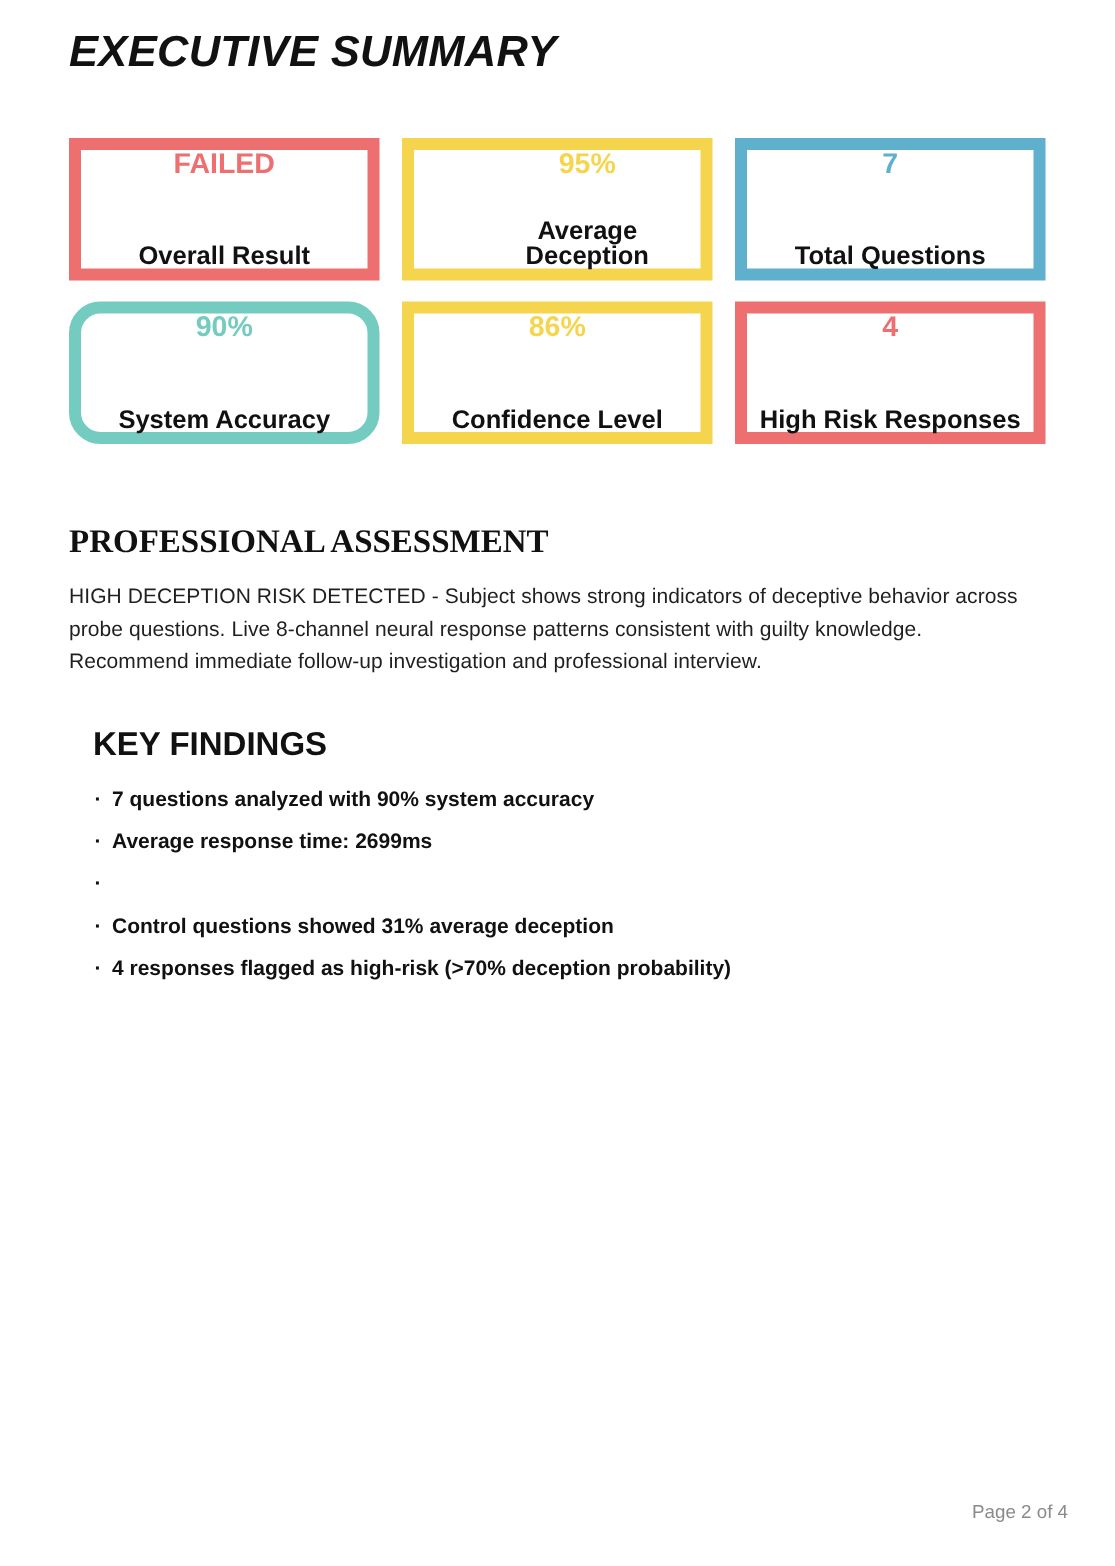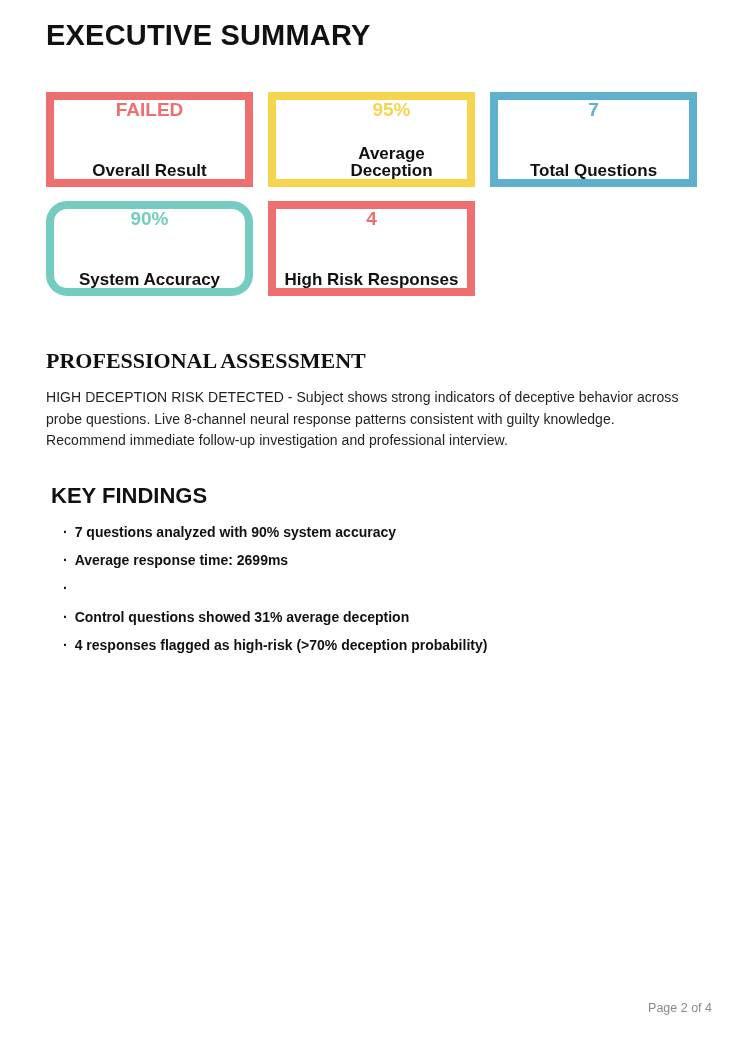--- a/index.html
+++ b/index.html
@@ -19,20 +19,21 @@
   .content {
     padding: 0 46px;
   }
   h1.title {
     font-size: 29px;
     font-weight: 700;
     letter-spacing: 0.2px;
     color: #111;
     margin: 18px 0 0 0;
     line-height: 1.2;
+    font-style: italic;
   }
   .cards {
     margin-top: 39px;
     display: grid;
     grid-template-columns: repeat(3, 1fr);
     column-gap: 15px;
     row-gap: 14px;
   }
   .card {
     box-sizing: border-box;
@@ -57,21 +58,21 @@
     margin-top: 5px;
     line-height: 1;
   }
   h2.section-heading {
     font-size: 22px;
     font-weight: 700;
     color: #111;
     line-height: 1.15;
   }
   h2.h-assess { margin: 52px 0 0 0; font-family: Liberation Serif, serif; }
-  h2.h-find   { margin: 31px 0 0 5px; }
+  h2.h-find   { margin: 31px 0 0 16px; }
   p.body-text {
     font-size: 14px;
     line-height: 21.5px;
     color: #1f1f1f;
     margin: 14px 0 0 0;
     letter-spacing: 0.05px;
   }
   ul.findings {
     list-style: none;
     margin: 15px 0 0 0;
@@ -114,20 +115,24 @@
     <div class="card-label">Average Deception</div>
   </div>
         <div class="card" style="border-color: rgb(95, 176, 204);">
     <div class="card-value" style="color: rgb(95, 176, 204);">7</div>
     <div class="card-label">Total Questions</div>
   </div>
         <div class="card" style="border-color: rgb(116, 203, 192); border-radius: 21px;">
     <div class="card-value" style="color: rgb(116, 203, 192);">90%</div>
     <div class="card-label">System Accuracy</div>
   </div>
+        <div class="card" style="border-color: rgb(246, 213, 78);">
+    <div class="card-value" style="color: rgb(246, 213, 78);">86%</div>
+    <div class="card-label">Confidence Level</div>
+  </div>
         <div class="card" style="border-color: rgb(238, 111, 111);">
     <div class="card-value" style="color: rgb(238, 111, 111);">4</div>
     <div class="card-label">High Risk Responses</div>
   </div>
       </div>
 
     <h2 class="section-heading h-assess">PROFESSIONAL ASSESSMENT</h2>
 
     <p class="body-text">HIGH DECEPTION RISK DETECTED - Subject shows strong indicators of deceptive behavior across probe questions. Live 8-channel neural response patterns consistent with guilty knowledge. Recommend immediate follow-up investigation and professional interview.</p>
 

